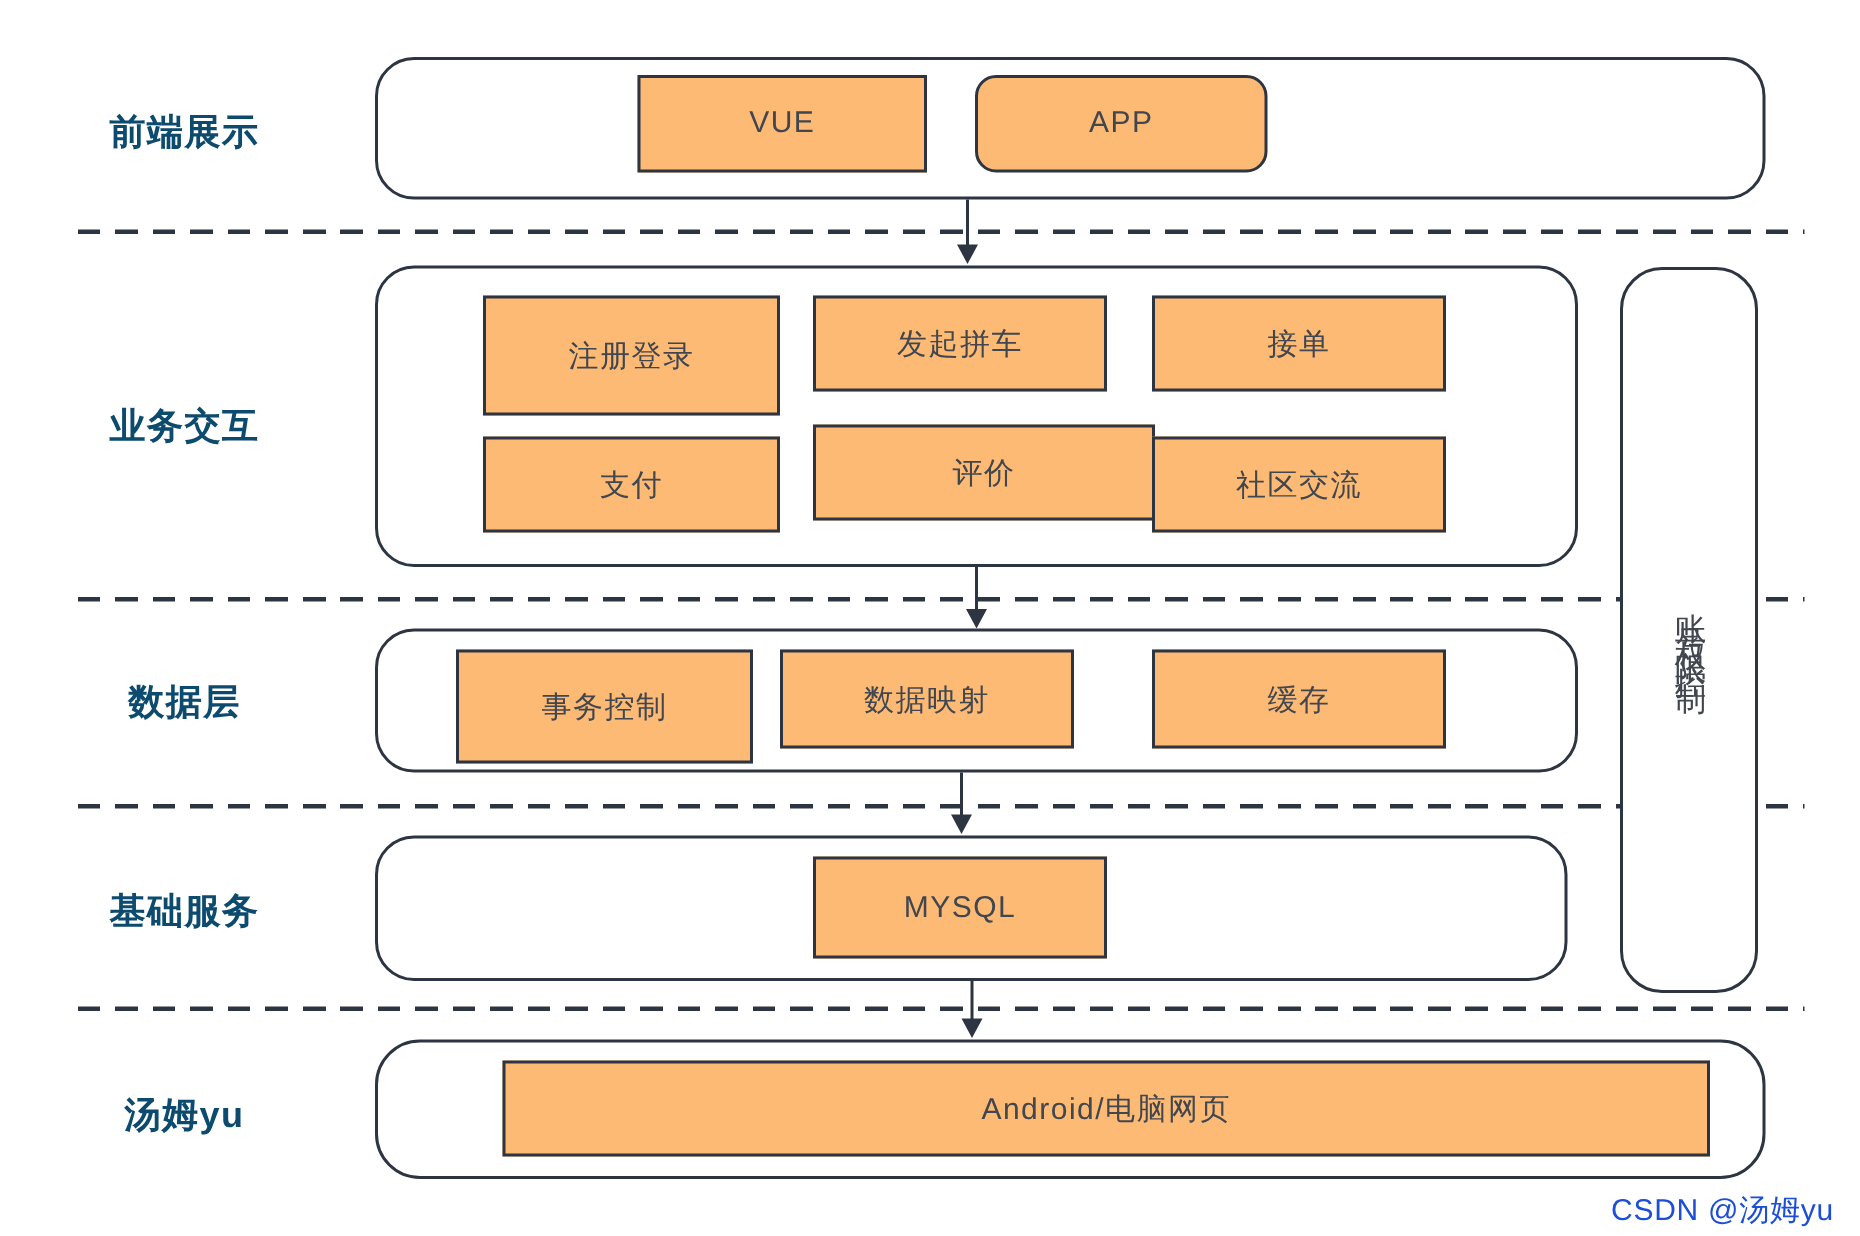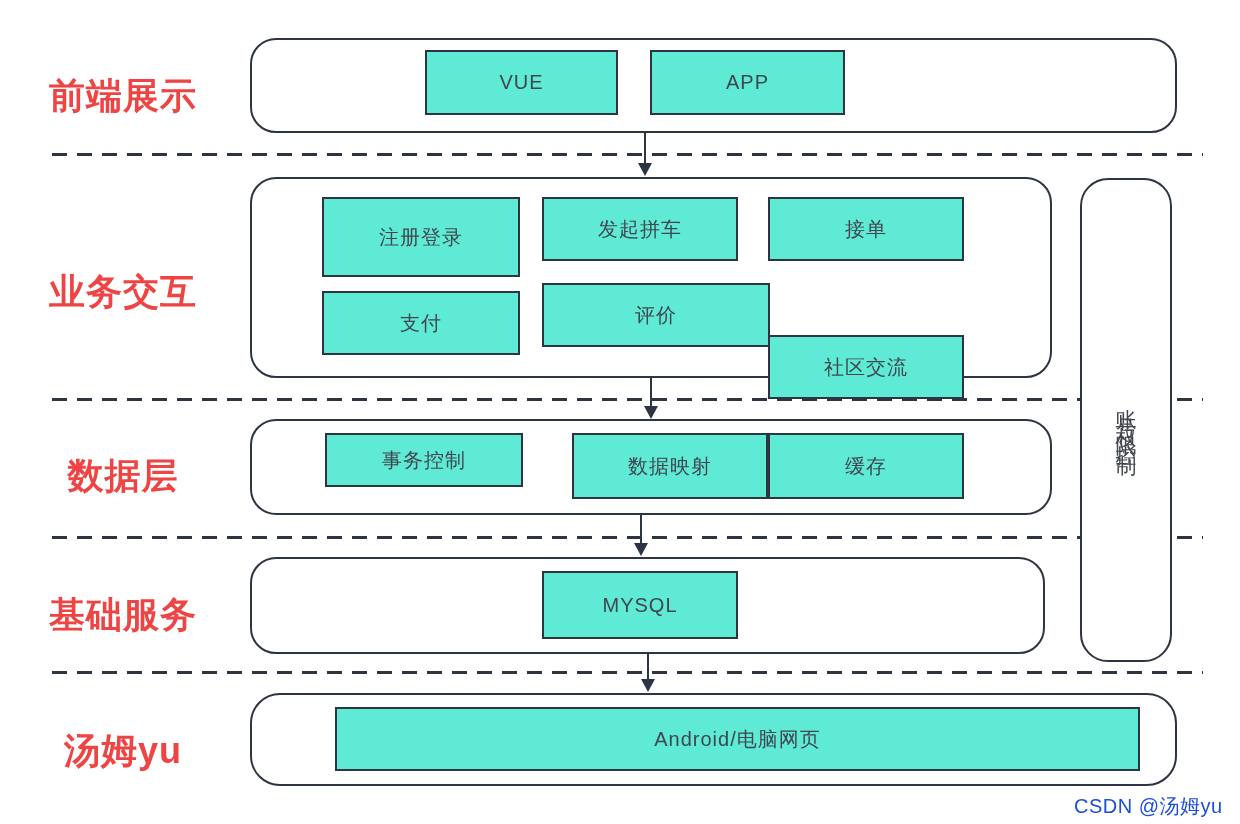--- a/index.html
+++ b/index.html
@@ -5,31 +5,31 @@
   html,body { margin:0; padding:0; }
   body {
     width:1240px; height:824px; background:#ffffff;
     font-family:"Liberation Sans", sans-serif;
     position:relative; overflow:hidden;
   }
   .stage { position:absolute; inset:0; }
 
   .layer-label {
     position:absolute; left:23px; width:200px; text-align:center;
-    font-size:36px; font-weight:bold; color:#ef4444; letter-spacing:1px;
+    font-size:24px; font-weight:bold; color:#0c4a6e; letter-spacing:1px;
     z-index:4;
   }
 
   .container {
     position:absolute; border:2.5px solid #2e3542; border-radius:26px;
     background:#ffffff; box-sizing:border-box; z-index:2;
   }
 
   .box {
-    position:absolute; border:2.5px solid #2e3542; background:#5eead4;
+    position:absolute; border:2.5px solid #2e3542; background:#fdba74;
     box-sizing:border-box; display:flex; align-items:center; justify-content:center;
     font-size:20px; color:#41464f; z-index:3; letter-spacing:1px;
   }
 
   .dash {
     position:absolute; left:52px; width:1151px; height:3px; z-index:1;
     background:repeating-linear-gradient(to right,#2e3542 0 15px,transparent 15px 25px);
   }
 
   .arrow { position:absolute; width:14px; z-index:4; }
@@ -67,43 +67,43 @@
   <div class="layer-label" style="top:591px">基础服务</div>
   <div class="layer-label" style="top:727px">汤姆yu</div>
 
   <div class="dash" style="top:153px"></div>
   <div class="dash" style="top:398px"></div>
   <div class="dash" style="top:536px"></div>
   <div class="dash" style="top:671px"></div>
 
   <div class="container" style="left:250px; top:38px; width:927px; height:95px;"></div>
   <div class="box" style="left:425px; top:50px; width:193px; height:65px;">VUE</div>
-  <div class="box" style="left:650px; top:50px; width:195px; height:65px;">APP</div>
+  <div class="box" style="left:650px; top:50px; width:195px; height:65px;border-radius:14px;">APP</div>
 
   <div class="arrow" style="left:638px; top:133px; height:43px;">
     <div class="arrow-stem" style="height:31px"></div>
     <div class="arrow-head"></div>
   </div>
 
   <div class="container" style="left:250px; top:177px; width:802px; height:201px;"></div>
   <div class="box" style="left:322px; top:197px; width:198px; height:80px;">注册登录</div>
   <div class="box" style="left:542px; top:197px; width:196px; height:64px;">发起拼车</div>
   <div class="box" style="left:768px; top:197px; width:196px; height:64px;">接单</div>
   <div class="box" style="left:322px; top:291px; width:198px; height:64px;">支付</div>
   <div class="box" style="left:542px; top:283px; width:228px; height:64px;">评价</div>
-  <div class="box" style="left:768px; top:291px; width:196px; height:64px;margin-top:44px;">社区交流</div>
+  <div class="box" style="left:768px; top:291px; width:196px; height:64px;">社区交流</div>
 
   <div class="arrow" style="left:644px; top:378px; height:41px;">
     <div class="arrow-stem" style="height:29px"></div>
     <div class="arrow-head"></div>
   </div>
 
   <div class="container" style="left:250px; top:419px; width:802px; height:96px;"></div>
-  <div class="box" style="left:325px; top:433px; width:198px; height:54px;">事务控制</div>
-  <div class="box" style="left:572px; top:433px; width:196px; height:66px;">数据映射</div>
+  <div class="box" style="left:304px; top:433px; width:198px; height:76px;">事务控制</div>
+  <div class="box" style="left:520px; top:433px; width:196px; height:66px;">数据映射</div>
   <div class="box" style="left:768px; top:433px; width:196px; height:66px;">缓存</div>
 
   <div class="arrow" style="left:634px; top:515px; height:41px;">
     <div class="arrow-stem" style="height:29px"></div>
     <div class="arrow-head"></div>
   </div>
 
   <div class="container" style="left:250px; top:557px; width:795px; height:97px;"></div>
   <div class="box" style="left:542px; top:571px; width:196px; height:68px;">MYSQL</div>
 

